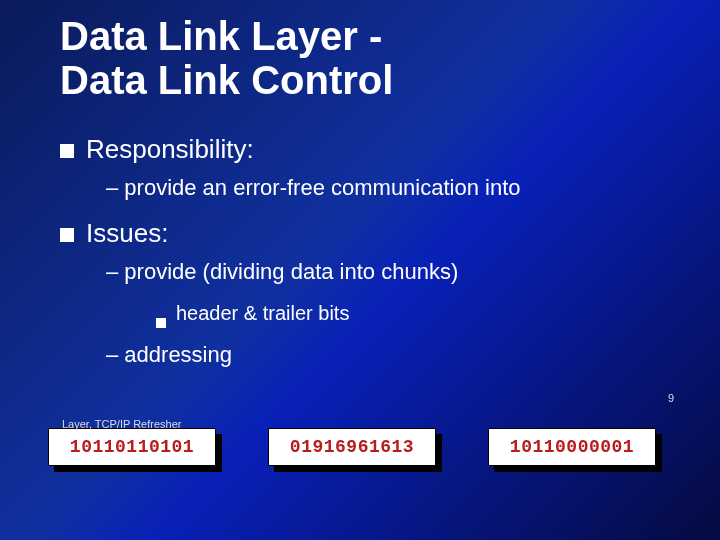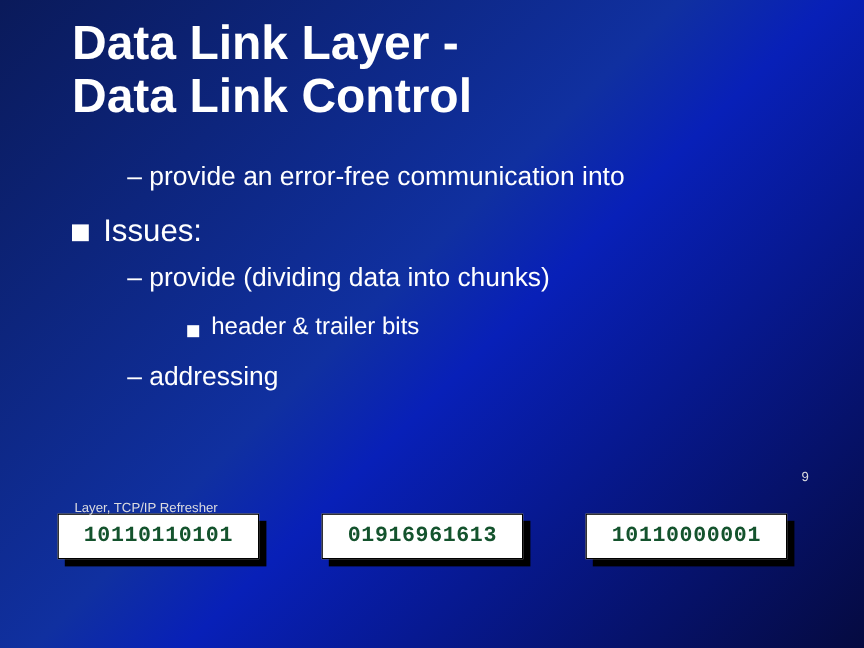--- a/index.html
+++ b/index.html
@@ -44,21 +44,21 @@
   .l1-text { font-size: 26px; }
   .l2 {
     margin-left: 46px;
     font-size: 22px;
     margin-bottom: 10px;
   }
   .l3 {
     margin-left: 96px;
     font-size: 20px;
     display: flex;
-    align-items: center;
+    align-items: flex-end;
     margin-bottom: 10px;
   }
   .bullet-sq-sm {
     flex: 0 0 auto;
     width: 10px;
     height: 10px;
     background: #ffffff;
     margin-right: 10px;
     margin-top: 7px;
   }
@@ -78,21 +78,21 @@
     left: 6px;
     width: 168px;
     height: 38px;
     background: #000000;
   }
   .chunk-box {
     position: relative;
     width: 168px;
     height: 38px;
     background: #ffffff;
-    color: #14532d;
+    color: #b91c1c;
     border: 1px solid #000;
     display: flex;
     align-items: center;
     justify-content: center;
     font-size: 18px;
     font-weight: bold;
     font-family: "Courier New", monospace;
     letter-spacing: 0.5px;
   }
   .footer {
@@ -113,20 +113,24 @@
 </head>
 <body>
 
 <div class="slide">
 
   <div class="title">Data Link Layer -
 Data Link Control</div>
 
   <div class="body-area">
 
+    <div class="l1">
+      <span class="bullet-sq"></span>
+      <span class="l1-text">Responsibility:</span>
+    </div>
     <div class="l2">– provide an error-free communication into</div>
 
     <div class="l1">
       <span class="bullet-sq"></span>
       <span class="l1-text">Issues:</span>
     </div>
     <div class="l2">– provide (dividing data into chunks)</div>
     <div class="l3">
       <span class="bullet-sq-sm"></span>
       <span>header &amp; trailer bits</span>

